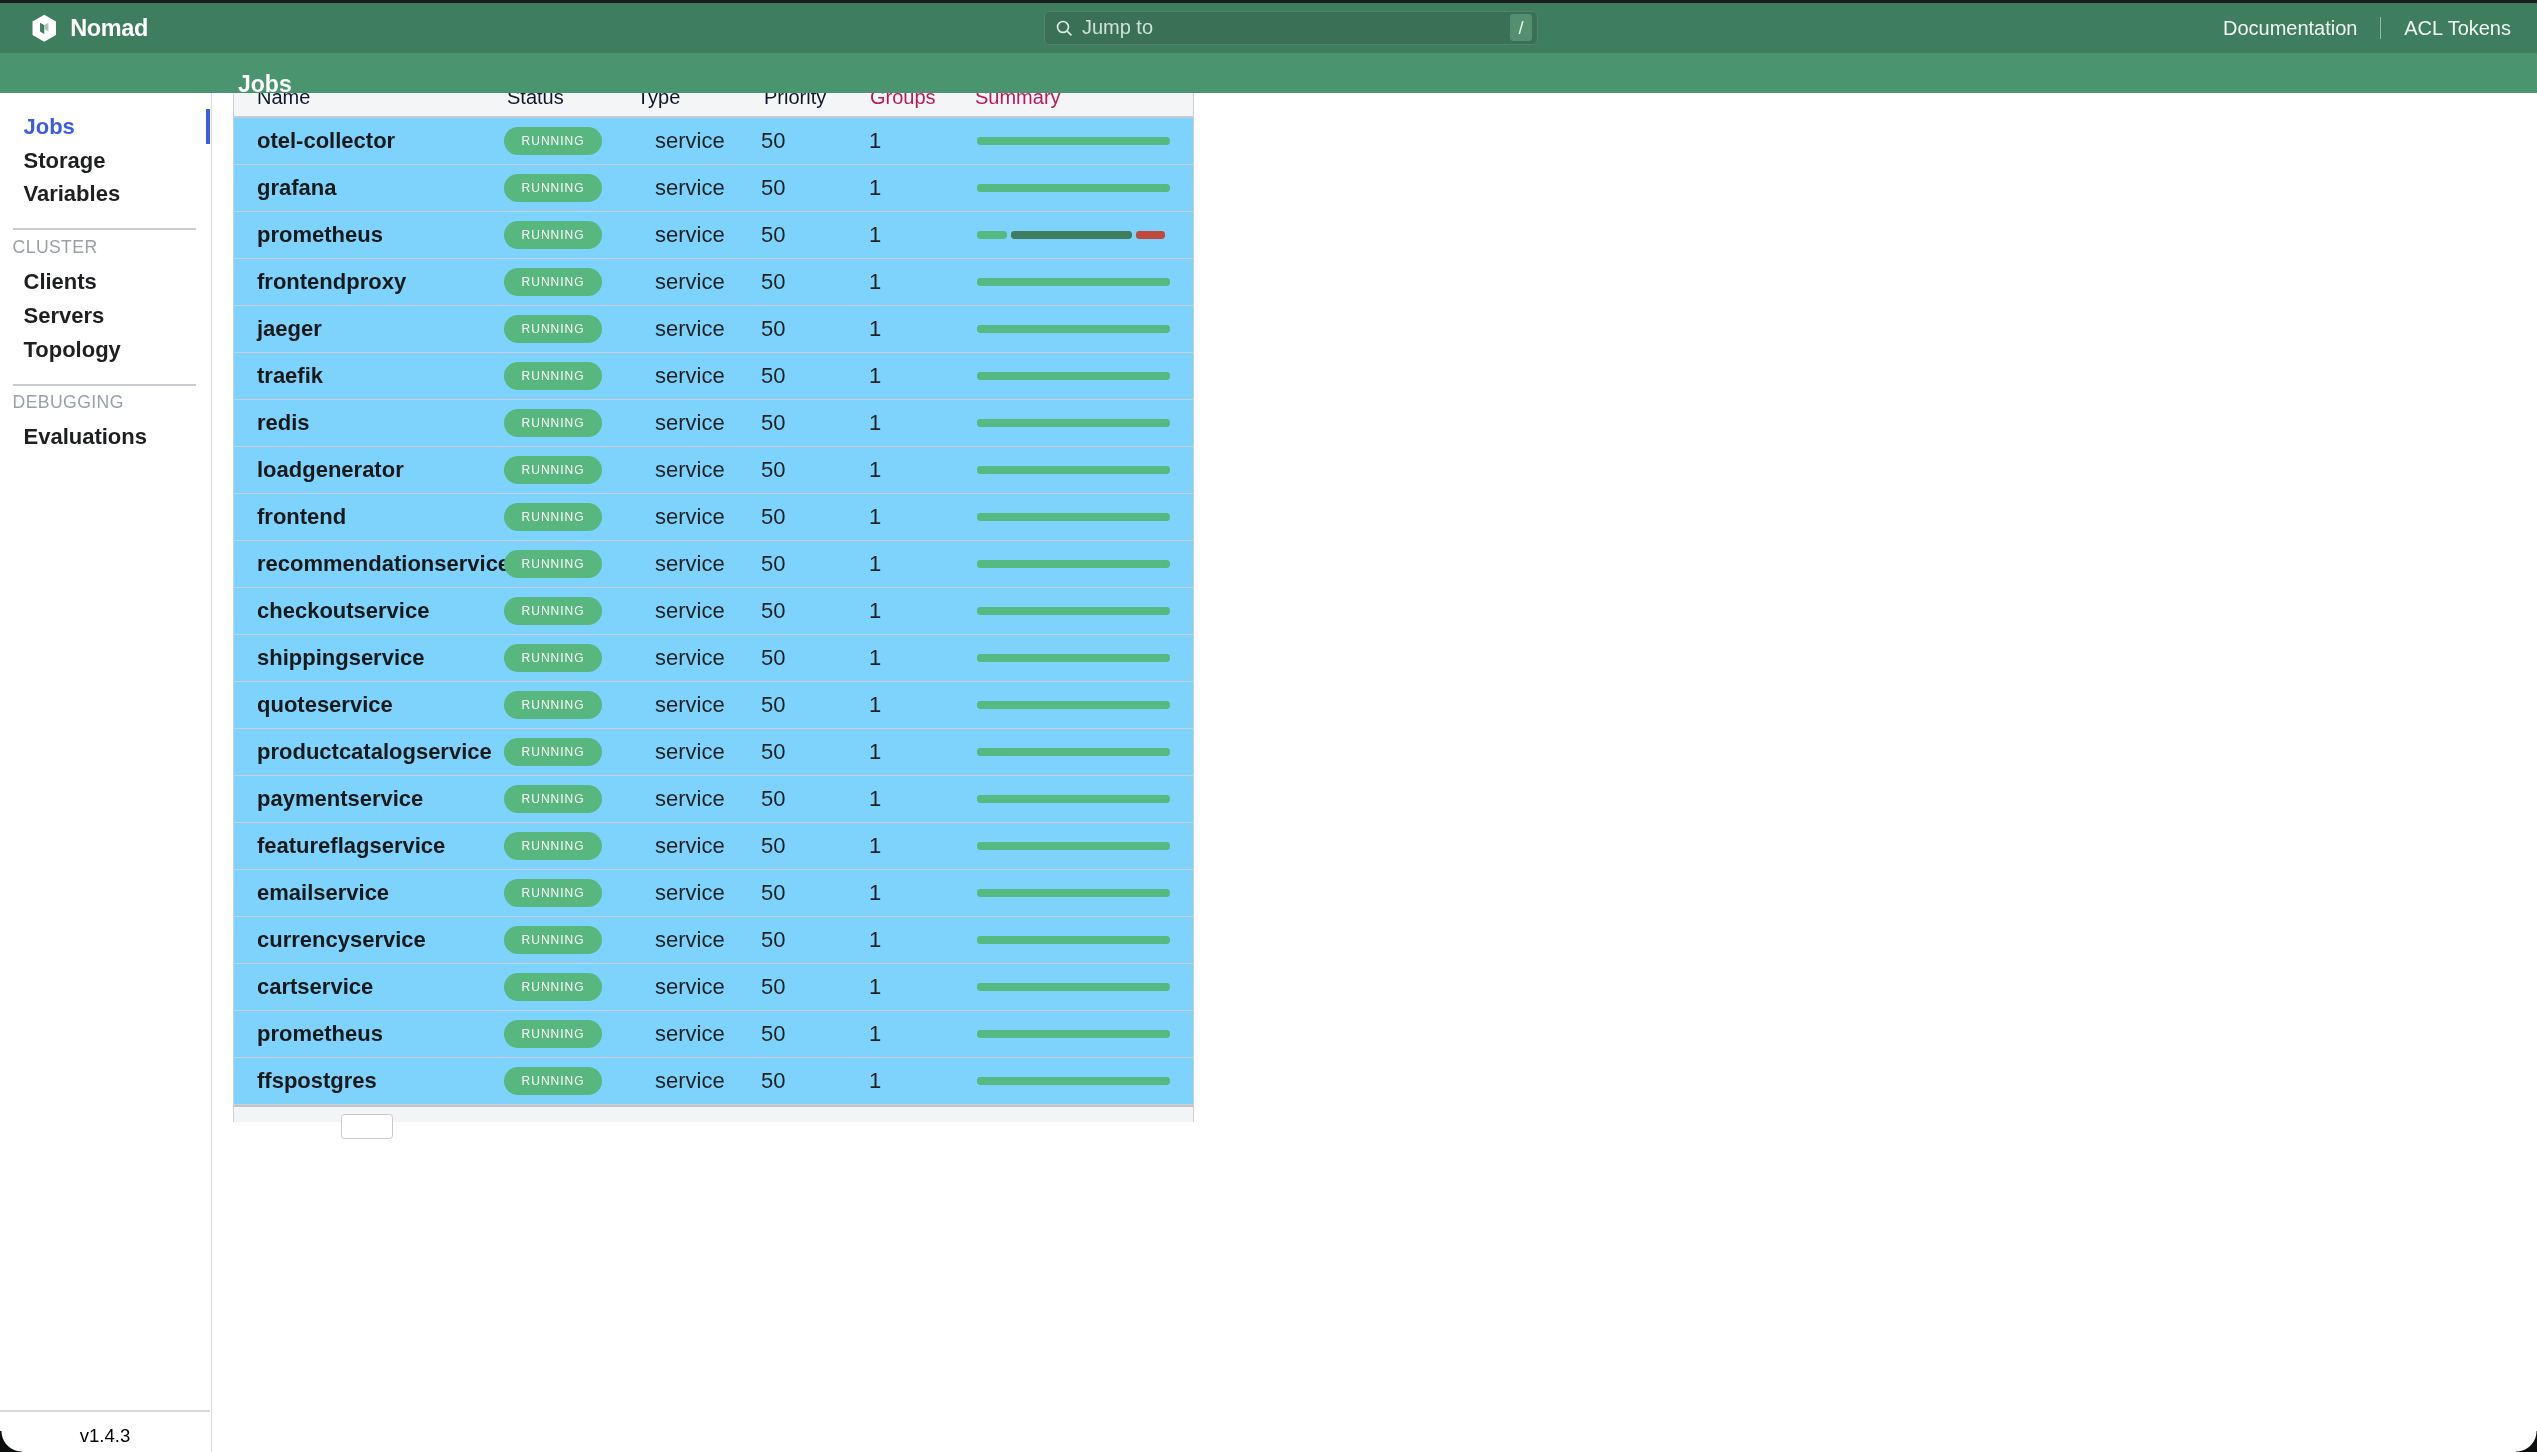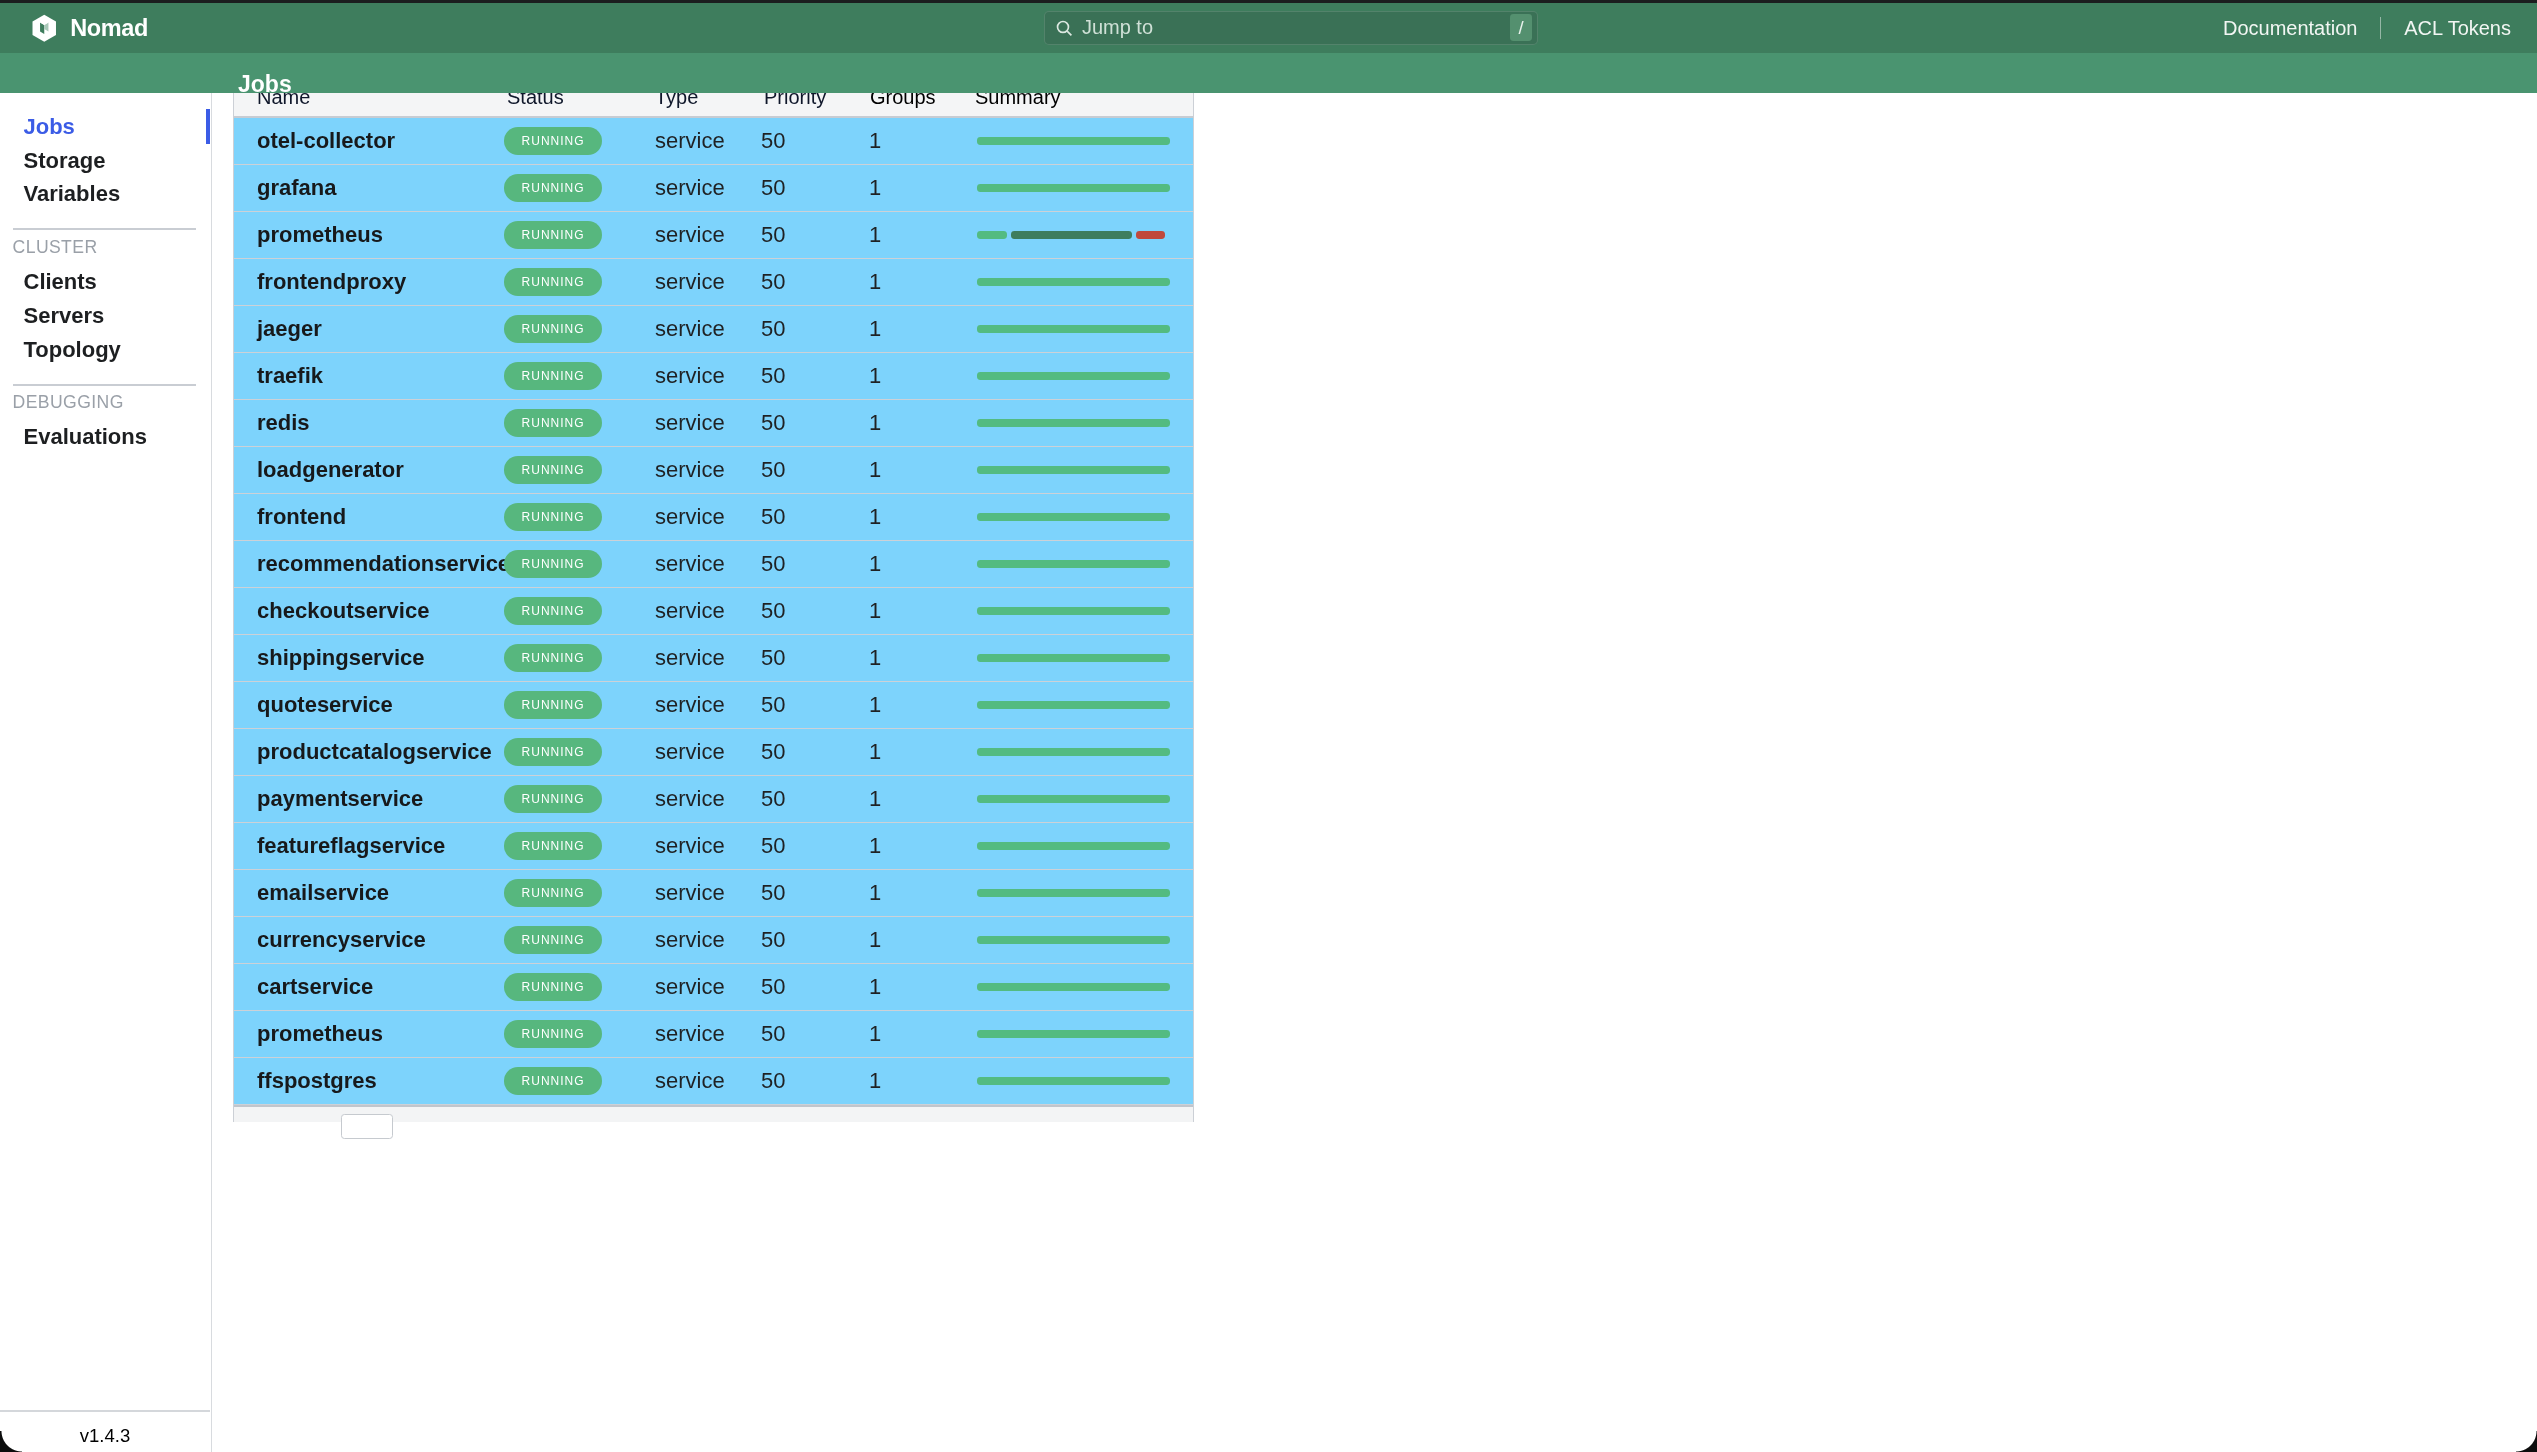--- a/index.html
+++ b/index.html
@@ -47,22 +47,22 @@
   .active-indicator { position:absolute; left:206px; top:16px; width:4.2px; height:35px; background:#3b5ce6; }
   .side-footer-border { position:absolute; left:0; top:1317px; width:210px; height:1.7px; background:#d4d7db; }
   .version { position:absolute; left:0; top:1332px; width:210px; text-align:center;
              color:#000000; font-size:18.5px; }
 
   
   .table-wrap { position:absolute; left:233px; top:80px; width:961px; z-index:1;
                 border-left:1.7px solid #ccd0d6; border-right:1.7px solid #ccd0d6; background:#fff; }
   .thead { position:relative; height:38px; background:#f4f5f6; border-bottom:2.5px solid #c7ccd3; }
   .th { position:absolute; bottom:6.7px; font-size:20px; font-weight:400; color:#0f172a; cursor:pointer; }
-  .th.muted { color:#000000; cursor:default; }
-  .th-name { left:23px; } .th-status { left:273px; } .th-type { left:421px; }
+  .th.muted { color:#be185d; cursor:default; }
+  .th-name { left:23px; } .th-status { left:273px; } .th-type { left:403px; }
   .th-priority { left:530px; } .th-groups { left:636px; } .th-summary { left:741px; }
 
   .job-row { position:relative; height:47px; background:#7dd3fc; border-bottom:1.7px solid #cdd1d7; cursor:pointer; }
   .cell { position:absolute; top:0; height:100%; display:flex; align-items:center;
           font-size:22px; color:#1f2123; }
   .cell.c-name { left:23px; font-weight:700; color:#17191b; }
   .cell.c-status { left:270px; }
   .cell.c-type { left:421px; }
   .cell.c-priority { left:527px; }
   .cell.c-groups { left:635px; }

